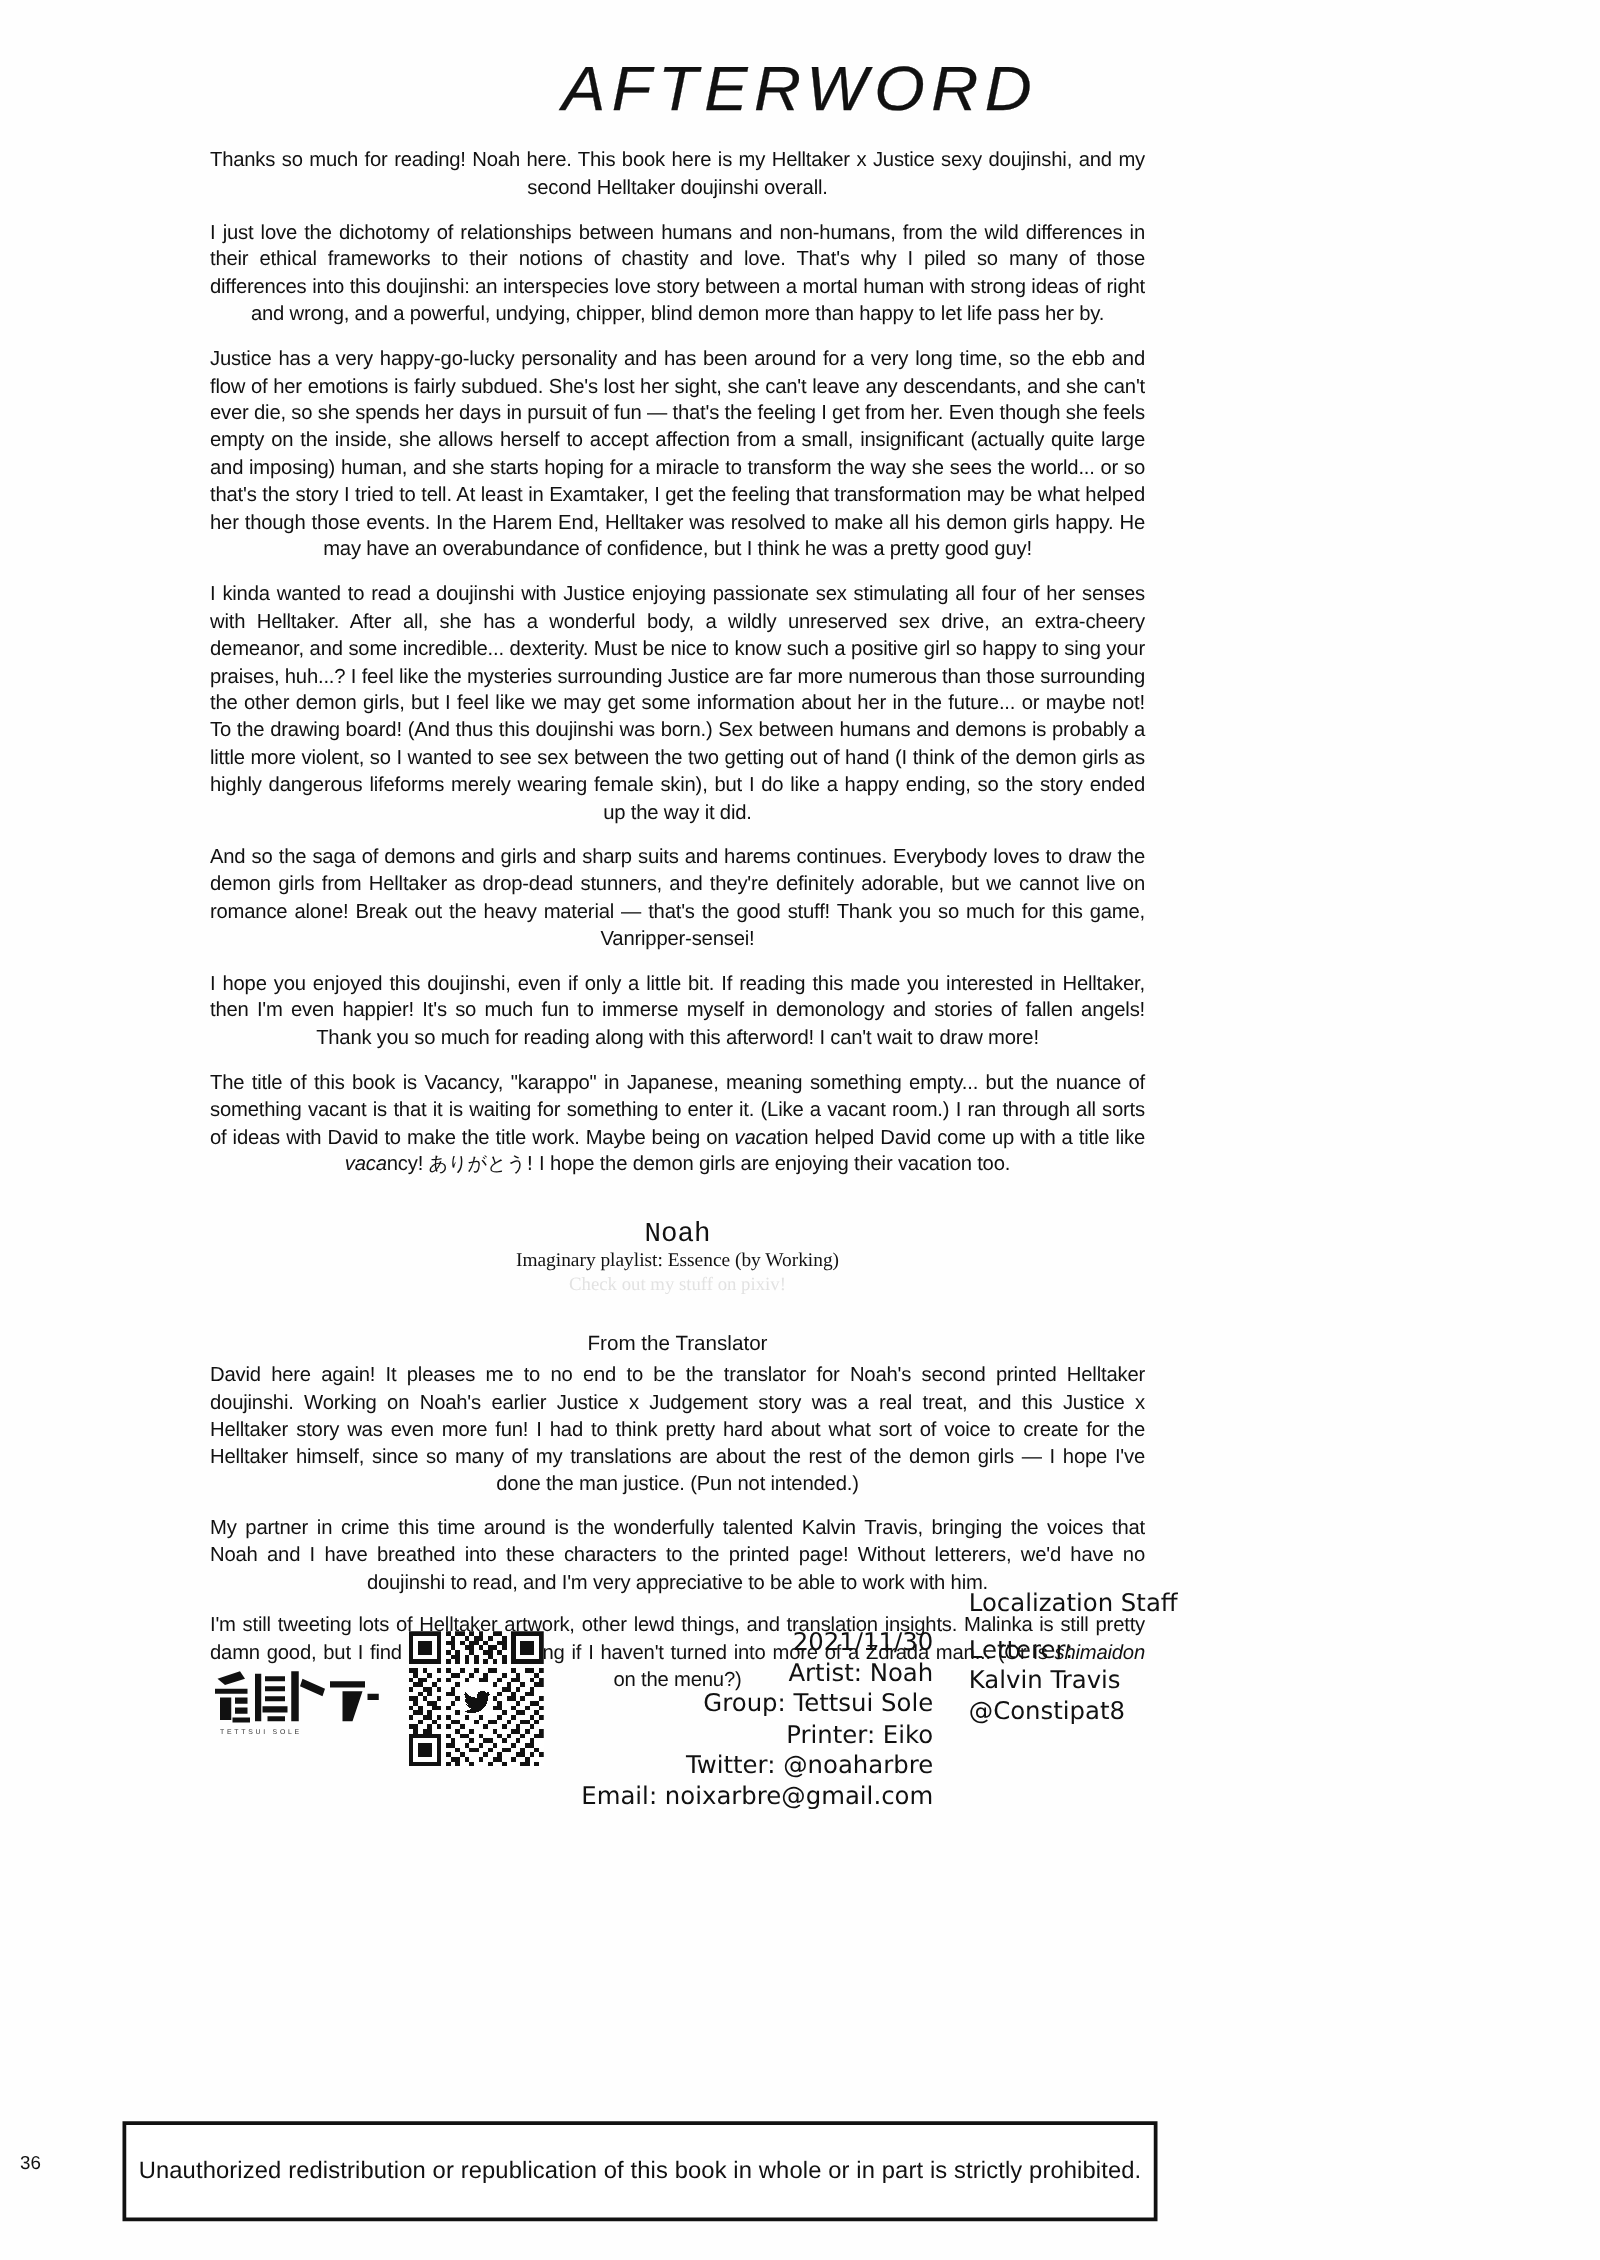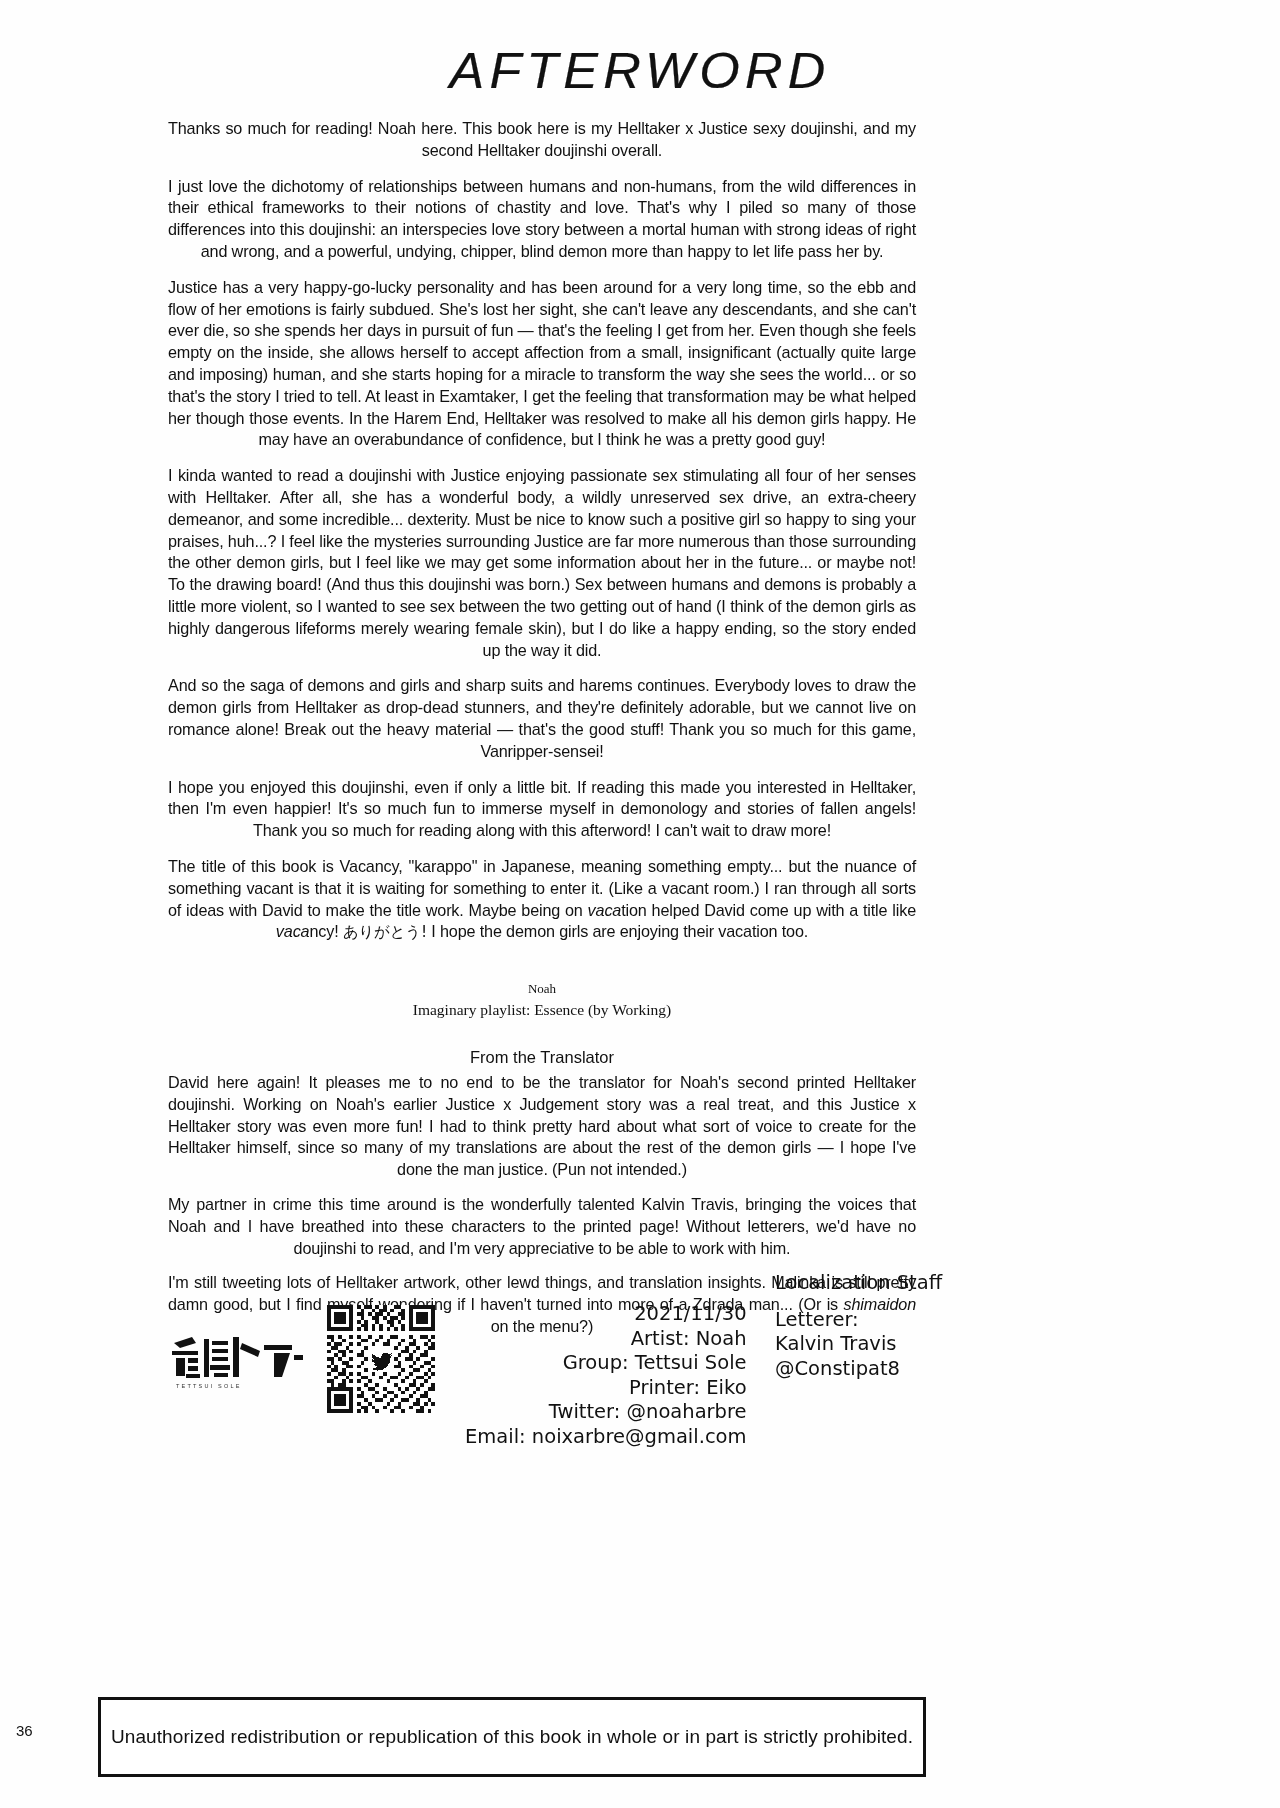--- a/index.html
+++ b/index.html
@@ -61,23 +61,23 @@
   }
   p.para.tight { margin-bottom: 13px; }
 
   .sig-block {
     margin-top: 20px;
     text-align: center;
     font-family: "Liberation Serif", serif;
     color: #111;
   }
   .sig-name {
-    font-size: 13px;
+    font-size: 22px;
     line-height: 22px;
-    font-family: Liberation Serif, serif;
+    font-family: Liberation Mono, monospace;
     margin-top: 34px;
   }
   .sig-playlist {
     font-size: 15.5px;
     line-height: 20px;
     font-family: "Liberation Serif", serif;
   }
   .sig-ghost {
     font-size: 15px;
     line-height: 19px;
@@ -204,20 +204,21 @@
     <p class="para">Justice has a very happy-go-lucky personality and has been around for a very long time, so the ebb and flow of her emotions is fairly subdued. She's lost her sight, she can't leave any descendants, and she can't ever die, so she spends her days in pursuit of fun — that's the feeling I get from her. Even though she feels empty on the inside, she allows herself to accept affection from a small, insignificant (actually quite large and imposing) human, and she starts hoping for a miracle to transform the way she sees the world... or so that's the story I tried to tell. At least in Examtaker, I get the feeling that transformation may be what helped her though those events. In the Harem End, Helltaker was resolved to make all his demon girls happy. He may have an overabundance of confidence, but I think he was a pretty good guy!</p>
     <p class="para">I kinda wanted to read a doujinshi with Justice enjoying passionate sex stimulating all four of her senses with Helltaker. After all, she has a wonderful body, a wildly unreserved sex drive, an extra-cheery demeanor, and some incredible... dexterity. Must be nice to know such a positive girl so happy to sing your praises, huh...? I feel like the mysteries surrounding Justice are far more numerous than those surrounding the other demon girls, but I feel like we may get some information about her in the future... or maybe not! To the drawing board! (And thus this doujinshi was born.) Sex between humans and demons is probably a little more violent, so I wanted to see sex between the two getting out of hand (I think of the demon girls as highly dangerous lifeforms merely wearing female skin), but I do like a happy ending, so the story ended up the way it did.</p>
     <p class="para">And so the saga of demons and girls and sharp suits and harems continues. Everybody loves to draw the demon girls from Helltaker as drop-dead stunners, and they're definitely adorable, but we cannot live on romance alone! Break out the heavy material — that's the good stuff! Thank you so much for this game, Vanripper-sensei!</p>
     <p class="para">I hope you enjoyed this doujinshi, even if only a little bit. If reading this made you interested in Helltaker, then I'm even happier! It's so much fun to immerse myself in demonology and stories of fallen angels! Thank you so much for reading along with this afterword! I can't wait to draw more!</p>
 
     <p class="para"><span>The title of this book is Vacancy, "karappo" in Japanese, meaning something empty... but the nuance of something vacant is that it is waiting for something to enter it. (Like a vacant room.) I ran through all sorts of ideas with David to make the title work. Maybe being on </span><em class="it">vaca</em><span>tion helped David come up with a title like </span><em class="it">vaca</em><span>ncy! </span><span class="jp">ありがとう!</span><span> I hope the demon girls are enjoying their vacation too.</span></p>
 
     <div class="sig-block">
       <div class="sig-name">Noah</div>
       <div class="sig-playlist">Imaginary playlist: Essence (by Working)</div>
+      <div class="sig-ghost">Check out my stuff on pixiv!</div>
     </div>
 
     <div class="translator-head">From the Translator</div>
 
     <p class="para tight">David here again! It pleases me to no end to be the translator for Noah's second printed Helltaker doujinshi. Working on Noah's earlier Justice x Judgement story was a real treat, and this Justice x Helltaker story was even more fun! I had to think pretty hard about what sort of voice to create for the Helltaker himself, since so many of my translations are about the rest of the demon girls — I hope I've done the man justice. (Pun not intended.)</p>
     <p class="para tight">My partner in crime this time around is the wonderfully talented Kalvin Travis, bringing the voices that Noah and I have breathed into these characters to the printed page! Without letterers, we'd have no doujinshi to read, and I'm very appreciative to be able to work with him.</p>
 
     <p class="para gap-para"><span>I'm still tweeting lots of Helltaker artwork, other lewd things, and translation insights. Malinka is still pretty damn good, but I find myself wondering if I haven't turned into more of a Zdrada man... (Or is </span><em class="it">shimaidon</em><span> on the menu?)</span></p>
 
   </div>

